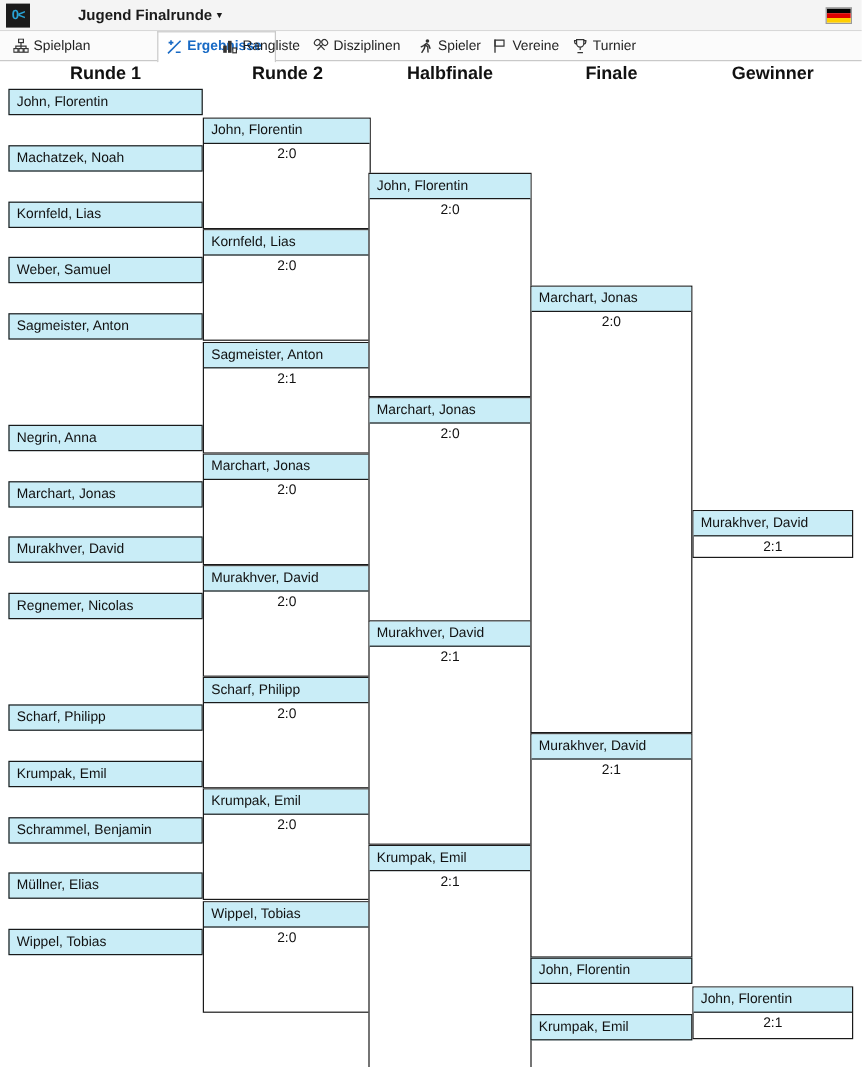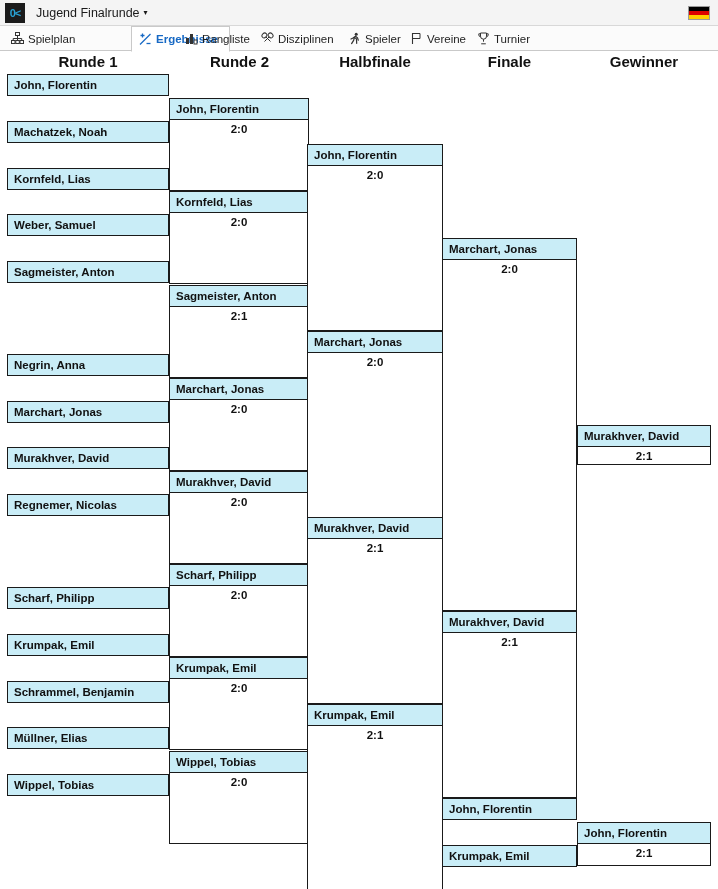--- a/index.html
+++ b/index.html
@@ -16,22 +16,22 @@
     background: #f4f4f4;
     border-bottom: 1px solid #d8d8d8;
   }
   #app-logo {
     position: absolute; left: 5px; top: 3px; width: 20px; height: 20px;
     background: #1b1b1b; color: #29a3d6;
     font-size: 11px; font-weight: bold; line-height: 20px; text-align: center;
     letter-spacing: -1px;
   }
   #group-select {
-    position: absolute; left: 36px; top: 4px; height: 18px;
-    font-size: 12.5px; font-weight: normal; color: #1a1a1a;
+    position: absolute; left: 65px; top: 4px; height: 18px;
+    font-size: 12.5px; font-weight: bold; color: #1a1a1a;
     line-height: 18px; white-space: nowrap; cursor: pointer;
   }
   #group-select .caret { font-size: 8px; margin-left: 4px; vertical-align: 2px; }
   #tournament-title {
     position: absolute; left: 0; top: 3px; width: 718px;
     text-align: center; font-size: 14.5px; color: #161616;
     white-space: nowrap;
   }
   #flag {
     position: absolute; right: 8px; top: 6px; width: 22px; height: 14px;
@@ -65,21 +65,21 @@
 
   
   #colheaders { position: absolute; left: 0; top: 51px; width: 718px; height: 21px; }
   .colhead {
     position: absolute; top: 2px; height: 17px;
     font-size: 15px; font-weight: bold; color: #111111;
     text-align: center; line-height: 17px;
   }
 
   
-  #bracket { position: absolute; left: 0; top: 72px; width: 718px; height: 817px; font-weight: bold; }
+  #bracket { position: absolute; left: 0; top: 72px; width: 718px; height: 817px; }
 
   .match { position: absolute; border: 1px solid #1a1a1a; background: #ffffff; }
   .slot {
     position: absolute; left: 0; width: 100%;
     background: #c9edf7; border-bottom: 1px solid #1a1a1a;
     font-size: 11.5px; color: #111111;
     line-height: 20px; padding-left: 6px;
     white-space: nowrap; overflow: hidden;
     cursor: pointer;
   }

